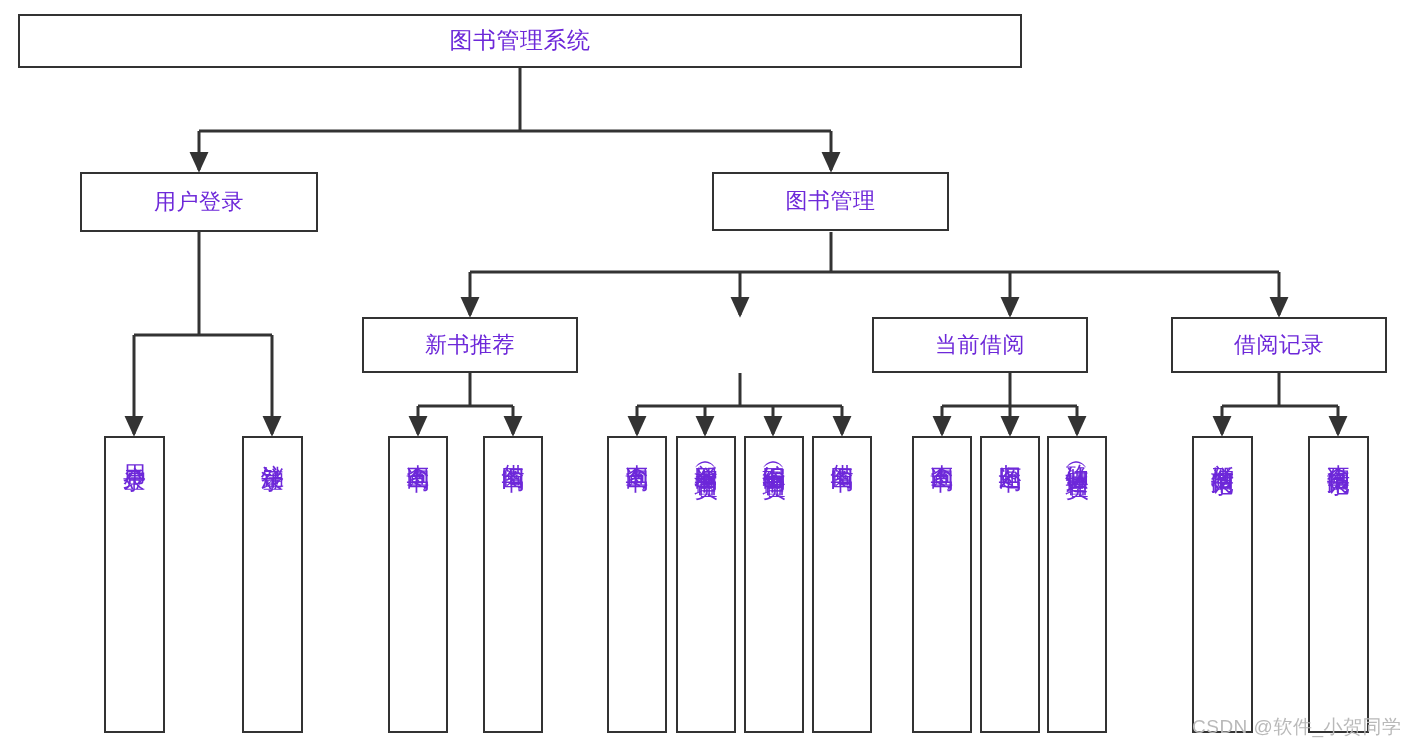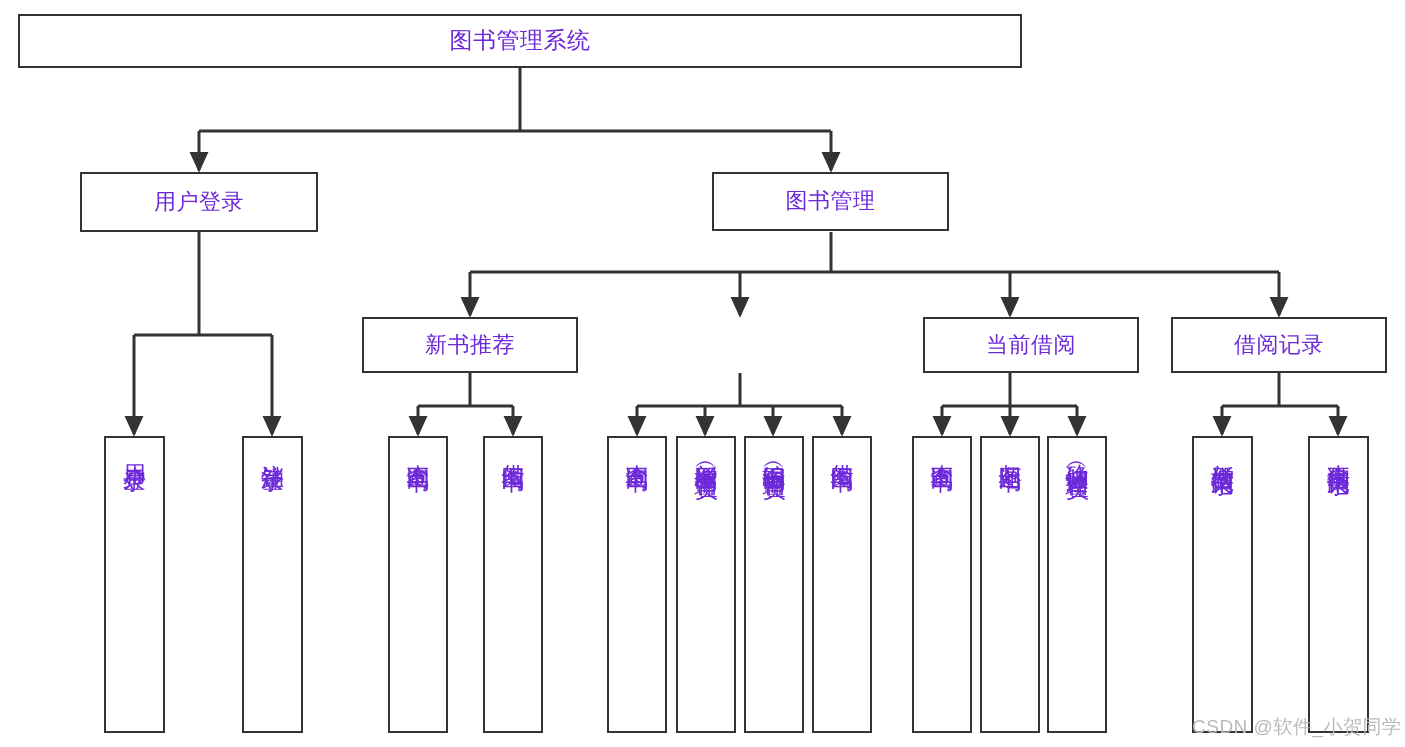--- a/index.html
+++ b/index.html
@@ -138,21 +138,21 @@
   <div class="node horiz" style="left:80px; top:172px; width:238px; height:60px;">
     <span class="node-label">用户登录</span>
   </div>
   <div class="node horiz" style="left:712px; top:172px; width:237px; height:59px;">
     <span class="node-label">图书管理</span>
   </div>
 
   <div class="node horiz" style="left:362px; top:317px; width:216px; height:56px;">
     <span class="node-label">新书推荐</span>
   </div>
-  <div class="node horiz" style="left:923px; top:317px; width:216px; height:56px;">
+  <div class="node horiz" style="left:872px; top:317px; width:216px; height:56px;">
     <span class="node-label">当前借阅</span>
   </div>
   <div class="node horiz" style="left:1171px; top:317px; width:216px; height:56px;">
     <span class="node-label">借阅记录</span>
   </div>
 
   <div class="node vert" style="left:104px; top:436px; width:61px; height:297px;">
     <span class="node-label">用户登录</span>
   </div>
   <div class="node vert" style="left:242px; top:436px; width:61px; height:297px;">

